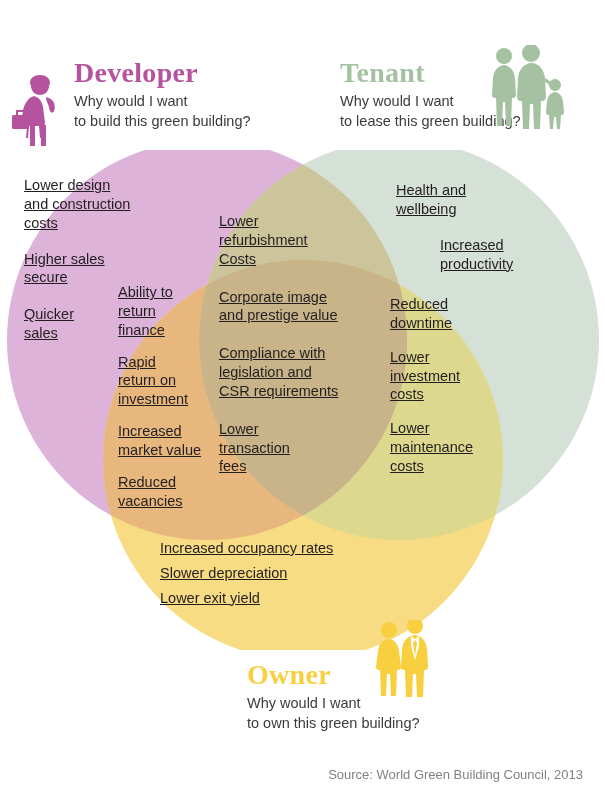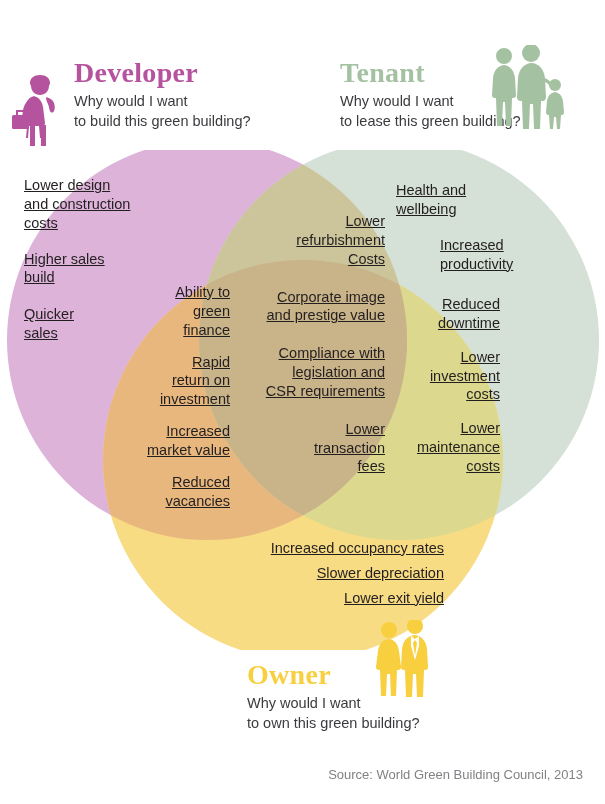--- a/index.html
+++ b/index.html
@@ -56,21 +56,21 @@
     position: absolute;
     left: 0;
     top: 150px;
     width: 605px;
     height: 500px;
   }
   #venn svg { display: block; }
 
   .venn-text {
     position: absolute;
-    text-align: right;
+    text-align: left;
     font-size: 14.5px;
     line-height: 1.3;
     color: #231f20;
   }
   .venn-text p { margin: 0 0 11px 0; text-decoration: underline; }
   .venn-text p:last-child { margin-bottom: 0; }
 
   
   #region-developer {
     left: 24px;
@@ -173,32 +173,32 @@
 </div>
 
 <div class="venn-text" id="region-developer">
   <p>
     <span>Lower design</span><br>
     <span>and construction</span><br>
     <span>costs</span>
   </p>
   <p>
     <span>Higher sales</span><br>
-    <span>build</span>
+    <span>secure</span>
   </p>
   <p>
     <span>Quicker</span><br>
     <span>sales</span>
   </p>
 </div>
 
 <div class="venn-text" id="region-dev-owner">
   <p>
     <span>Ability to</span><br>
-    <span>green</span><br>
+    <span>return</span><br>
     <span>finance</span>
   </p>
   <p>
     <span>Rapid</span><br>
     <span>return on</span><br>
     <span>investment</span>
   </p>
   <p>
     <span>Increased</span><br>
     <span>market value</span>

